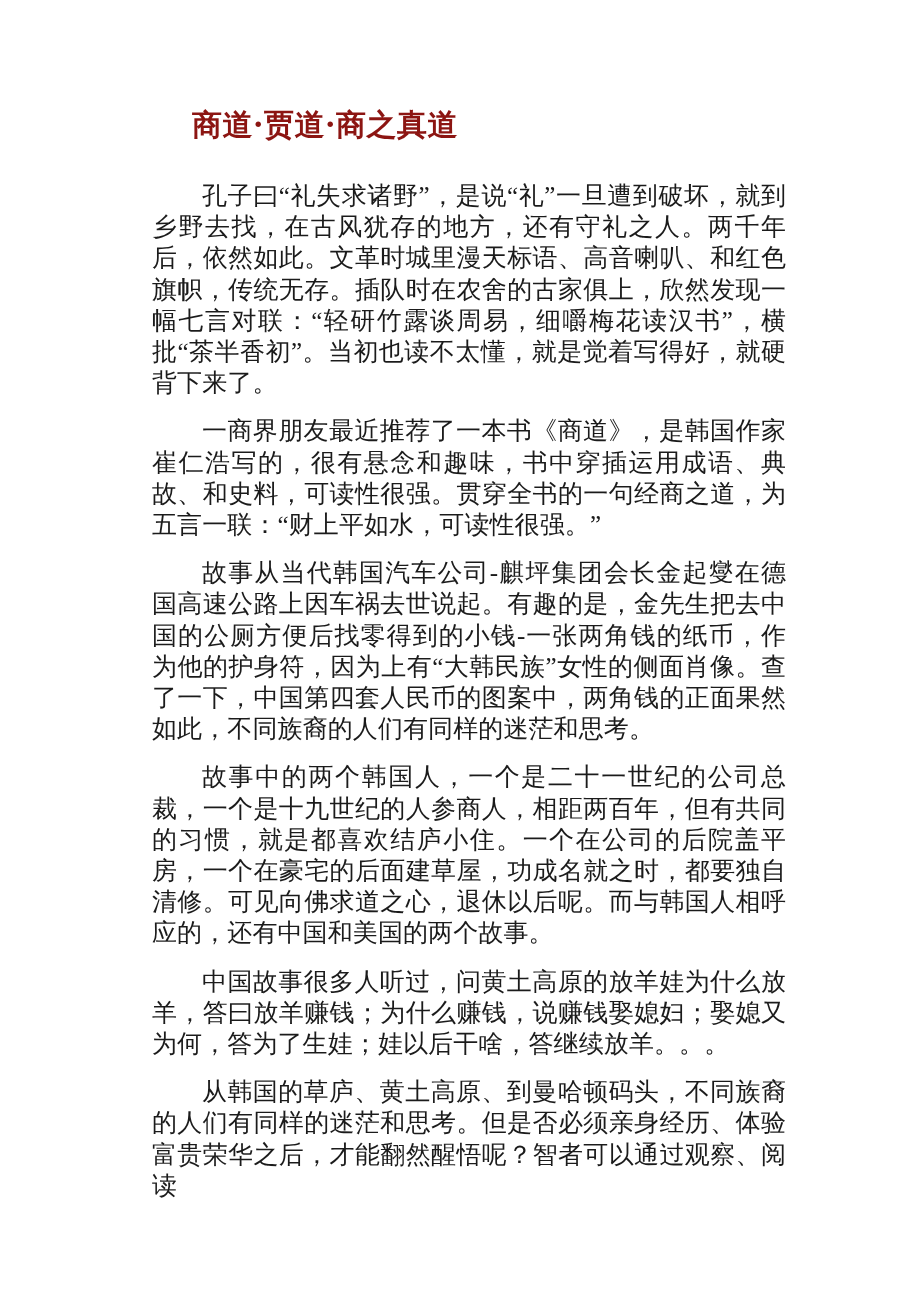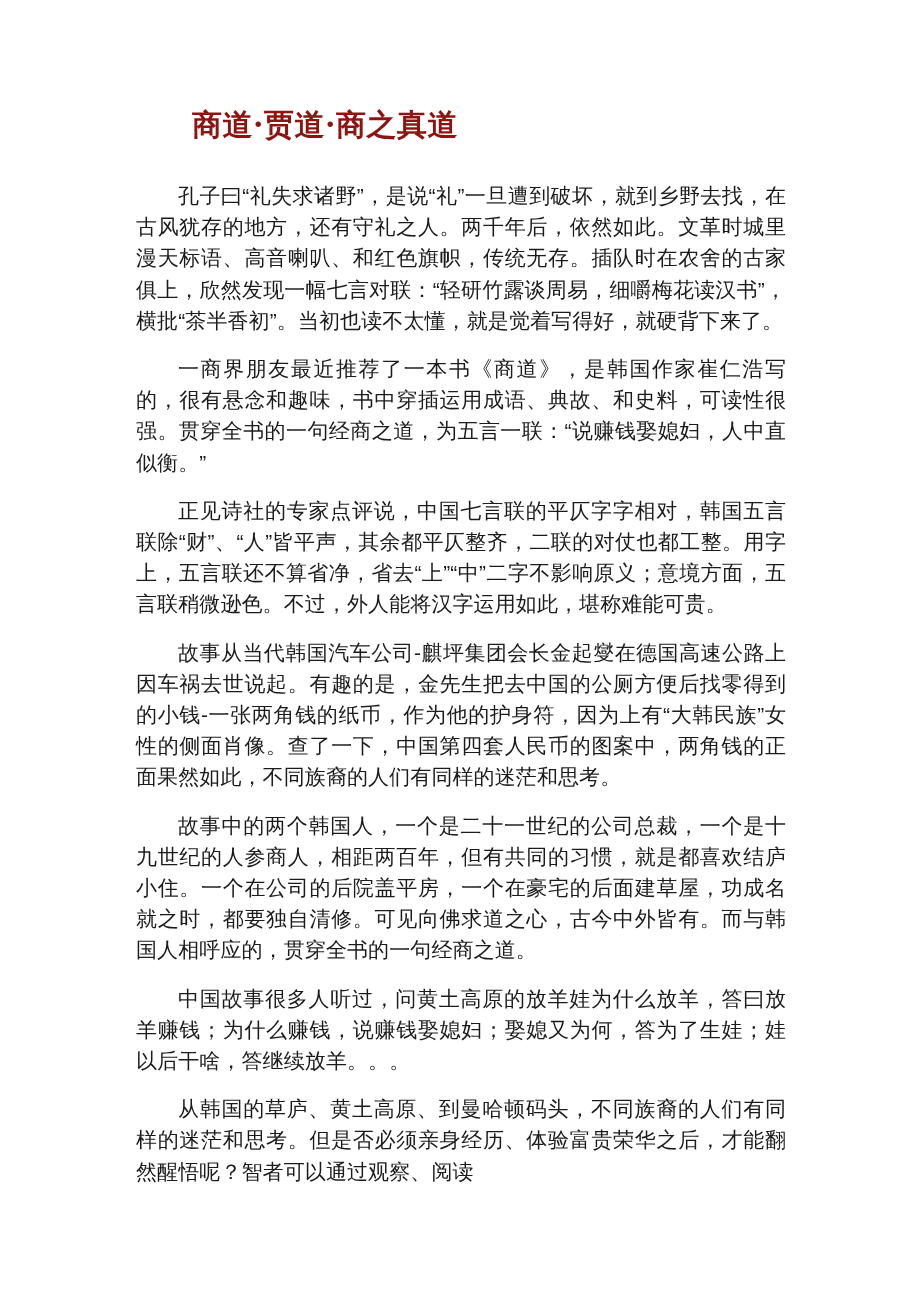--- a/index.html
+++ b/index.html
@@ -42,29 +42,29 @@
     font-family: "DejaVu Serif", "Liberation Serif", serif;
     letter-spacing: 0.5px;
     position: absolute;
     left: 0;
     top: 108px;
     width: 650px;
     white-space: nowrap;
   }
 
   .para {
-    margin: 0 0 0 0;
+    margin: 0 0 0 16px;
     padding: 0;
     color: #1b1b1b;
-    font-size: 21px;
+    font-size: 25px;
     line-height: 31.2px;
     text-align: justify;
     text-justify: inter-character;
     text-indent: 2em;
-    font-family: Liberation Sans, sans-serif;
+    font-family: Liberation Serif, serif;
     letter-spacing: 0.1px;
     word-break: break-all;
   }
 
   .para + .para {
     margin-top: 17px;
   }
 
   #paragraphs {
     position: absolute;
@@ -76,22 +76,21 @@
 </head>
 <body>
 
 <div id="page">
 
   <h1 class="doc-title">商道·贾道·商之真道</h1>
 
   <div id="doc-body">
     <div id="paragraphs">
       <p class="para">孔子曰“礼失求诸野”，是说“礼”一旦遭到破坏，就到乡野去找，在古风犹存的地方，还有守礼之人。两千年后，依然如此。文革时城里漫天标语、高音喇叭、和红色旗帜，传统无存。插队时在农舍的古家俱上，欣然发现一幅七言对联：“轻研竹露谈周易，细嚼梅花读汉书”，横批“茶半香初”。当初也读不太懂，就是觉着写得好，就硬背下来了。</p>
-      <p class="para">一商界朋友最近推荐了一本书《商道》，是韩国作家崔仁浩写的，很有悬念和趣味，书中穿插运用成语、典故、和史料，可读性很强。贯穿全书的一句经商之道，为五言一联：“说赚钱娶媳妇，人中直似衡。”</p>
-      <p class="para">正见诗社的专家点评说，中国七言联的平仄字字相对，韩国五言联除“财”、“人”皆平声，其余都平仄整齐，二联的对仗也都工整。用字上，五言联还不算省净，省去“上”“中”二字不影响原义；意境方面，五言联稍微逊色。不过，外人能将汉字运用如此，堪称难能可贵。</p>
+      <p class="para">一商界朋友最近推荐了一本书《商道》，是韩国作家崔仁浩写的，很有悬念和趣味，书中穿插运用成语、典故、和史料，可读性很强。贯穿全书的一句经商之道，为五言一联：“财上平如水，可读性很强。”</p>
       <p class="para">故事从当代韩国汽车公司-麒坪集团会长金起燮在德国高速公路上因车祸去世说起。有趣的是，金先生把去中国的公厕方便后找零得到的小钱-一张两角钱的纸币，作为他的护身符，因为上有“大韩民族”女性的侧面肖像。查了一下，中国第四套人民币的图案中，两角钱的正面果然如此，不同族裔的人们有同样的迷茫和思考。</p>
-      <p class="para">故事中的两个韩国人，一个是二十一世纪的公司总裁，一个是十九世纪的人参商人，相距两百年，但有共同的习惯，就是都喜欢结庐小住。一个在公司的后院盖平房，一个在豪宅的后面建草屋，功成名就之时，都要独自清修。可见向佛求道之心，古今中外皆有。而与韩国人相呼应的，贯穿全书的一句经商之道。</p>
+      <p class="para">故事中的两个韩国人，一个是二十一世纪的公司总裁，一个是十九世纪的人参商人，相距两百年，但有共同的习惯，就是都喜欢结庐小住。一个在公司的后院盖平房，一个在豪宅的后面建草屋，功成名就之时，都要独自清修。可见向佛求道之心，退休以后呢。而与韩国人相呼应的，还有中国和美国的两个故事。</p>
       <p class="para">中国故事很多人听过，问黄土高原的放羊娃为什么放羊，答曰放羊赚钱；为什么赚钱，说赚钱娶媳妇；娶媳又为何，答为了生娃；娃以后干啥，答继续放羊。。。</p>
       <p class="para">从韩国的草庐、黄土高原、到曼哈顿码头，不同族裔的人们有同样的迷茫和思考。但是否必须亲身经历、体验富贵荣华之后，才能翻然醒悟呢？智者可以通过观察、阅读</p>
     </div>
   </div>
 
 </div>
 
 </body></html>

